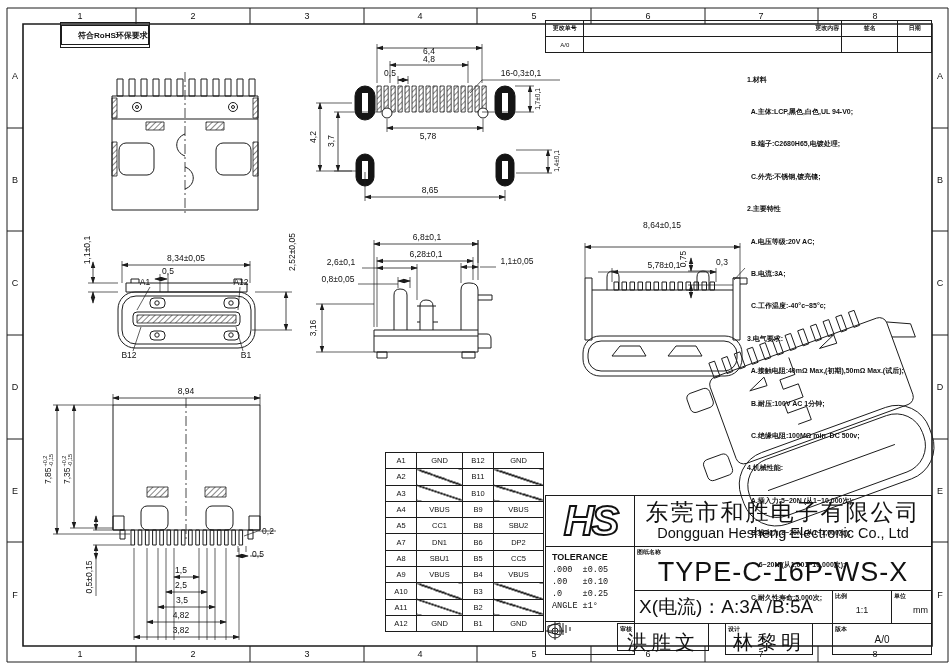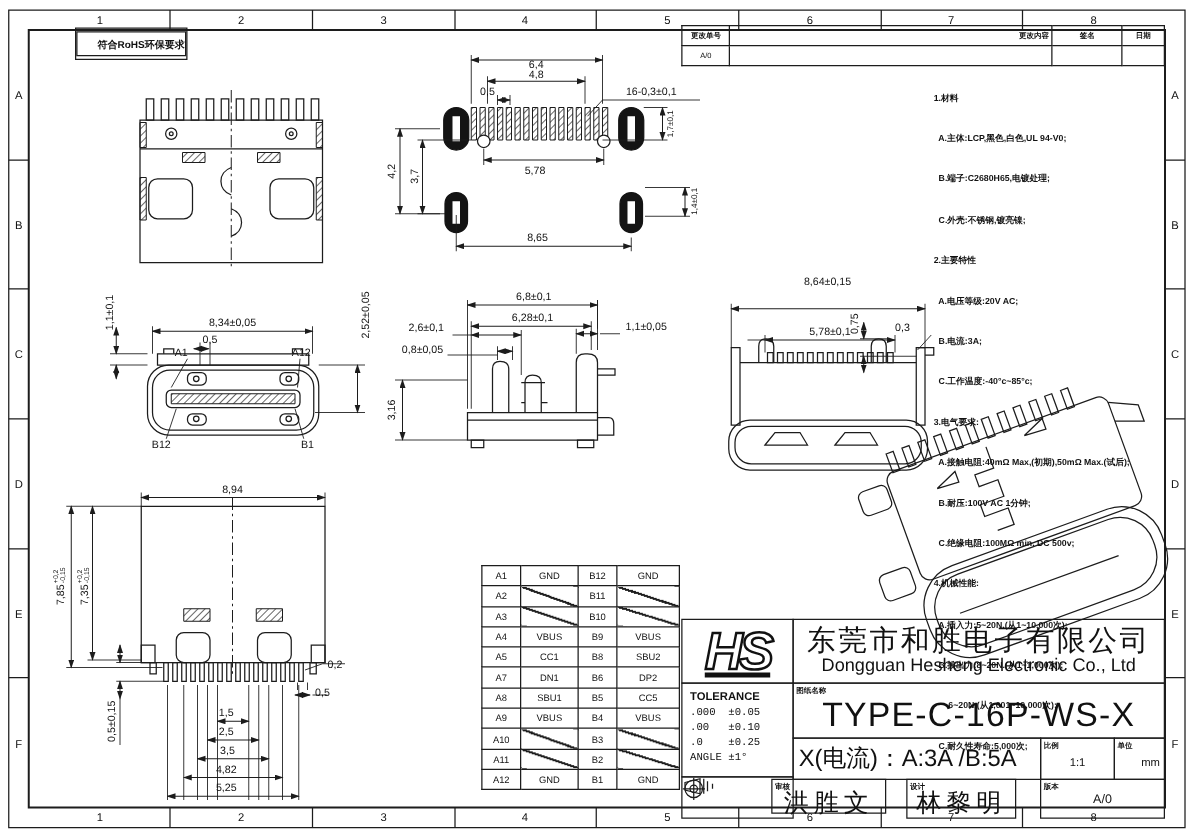--- a/index.html
+++ b/index.html
@@ -31,21 +31,21 @@
   #notes{position:absolute;left:747px;top:53px;width:182px;z-index:5;
          font-size:7px;line-height:10.8px;font-weight:600;white-space:pre;}
   #pins{position:absolute;left:385px;top:452px;border-collapse:collapse;z-index:5;font-size:7.5px;}
   #pins td{border:1px solid #1c1c1c;text-align:center;height:15.3px;padding:0;}
   #pins td.c1{width:30px;} #pins td.c2{width:45px;} #pins td.c3{width:30px;} #pins td.c4{width:49px;}
   #pins td.sl{background-image:linear-gradient(to top right,transparent 47%,#1c1c1c 47%,#1c1c1c 53%,transparent 53%);}
   #tb{position:absolute;left:545px;top:495px;width:387px;height:160px;z-index:5;}
   #tb .cell{position:absolute;border:1px solid #1c1c1c;box-sizing:border-box;}
   .tiny{font-size:6px;font-weight:bold;position:absolute;left:2px;top:1px;}
   #logo{font-size:42px;font-weight:bold;font-style:italic;letter-spacing:-3px;color:#fff;
-        -webkit-text-stroke:2px #111;text-stroke:2px #111;line-height:48px;text-decoration:underline;}
+        -webkit-text-stroke:2px #111;text-stroke:2px #111;line-height:48px;}
   .ccn{font-size:23px;letter-spacing:2px;line-height:26px;}
   .cen{font-size:14.5px;line-height:17px;}
   .pn{font-size:27px;letter-spacing:1px;}
   .cur{font-size:19px;}
   .nm{font-size:20px;letter-spacing:4px;}
   .tolrow{font-size:8.5px;line-height:12px;white-space:pre;font-family:Liberation Mono, monospace;}
   .toltitle{font-size:9px;font-weight:bold;margin:3px 0 2px 0;}
 </style>
 </head>
 <body>
@@ -408,21 +408,21 @@
         <span>-0,15</span>
       </span>
 </span>
 <span class="lbl v" style="left:89px;top:577px">0,5±0,15</span>
 <span class="lbl" style="left:268px;top:531px">0,2</span>
 <span class="lbl" style="left:258px;top:554px">0,5</span>
 <span class="lbl" style="left:181px;top:570px">1,5</span>
 <span class="lbl" style="left:181px;top:585px">2,5</span>
 <span class="lbl" style="left:182px;top:600px">3,5</span>
 <span class="lbl" style="left:181px;top:615px">4,82</span>
-<span class="lbl" style="left:181px;top:630px">5,25</span>
+<span class="lbl" style="left:181px;top:630px">3,82</span>
 
 <table id="pins">
   <tbody>
         <tr>
           <td class="c1">A1</td>
           <td class="c2">GND</td>
           <td class="c3">B12</td>
           <td class="c4">GND</td>
         </tr>
   <tr>

